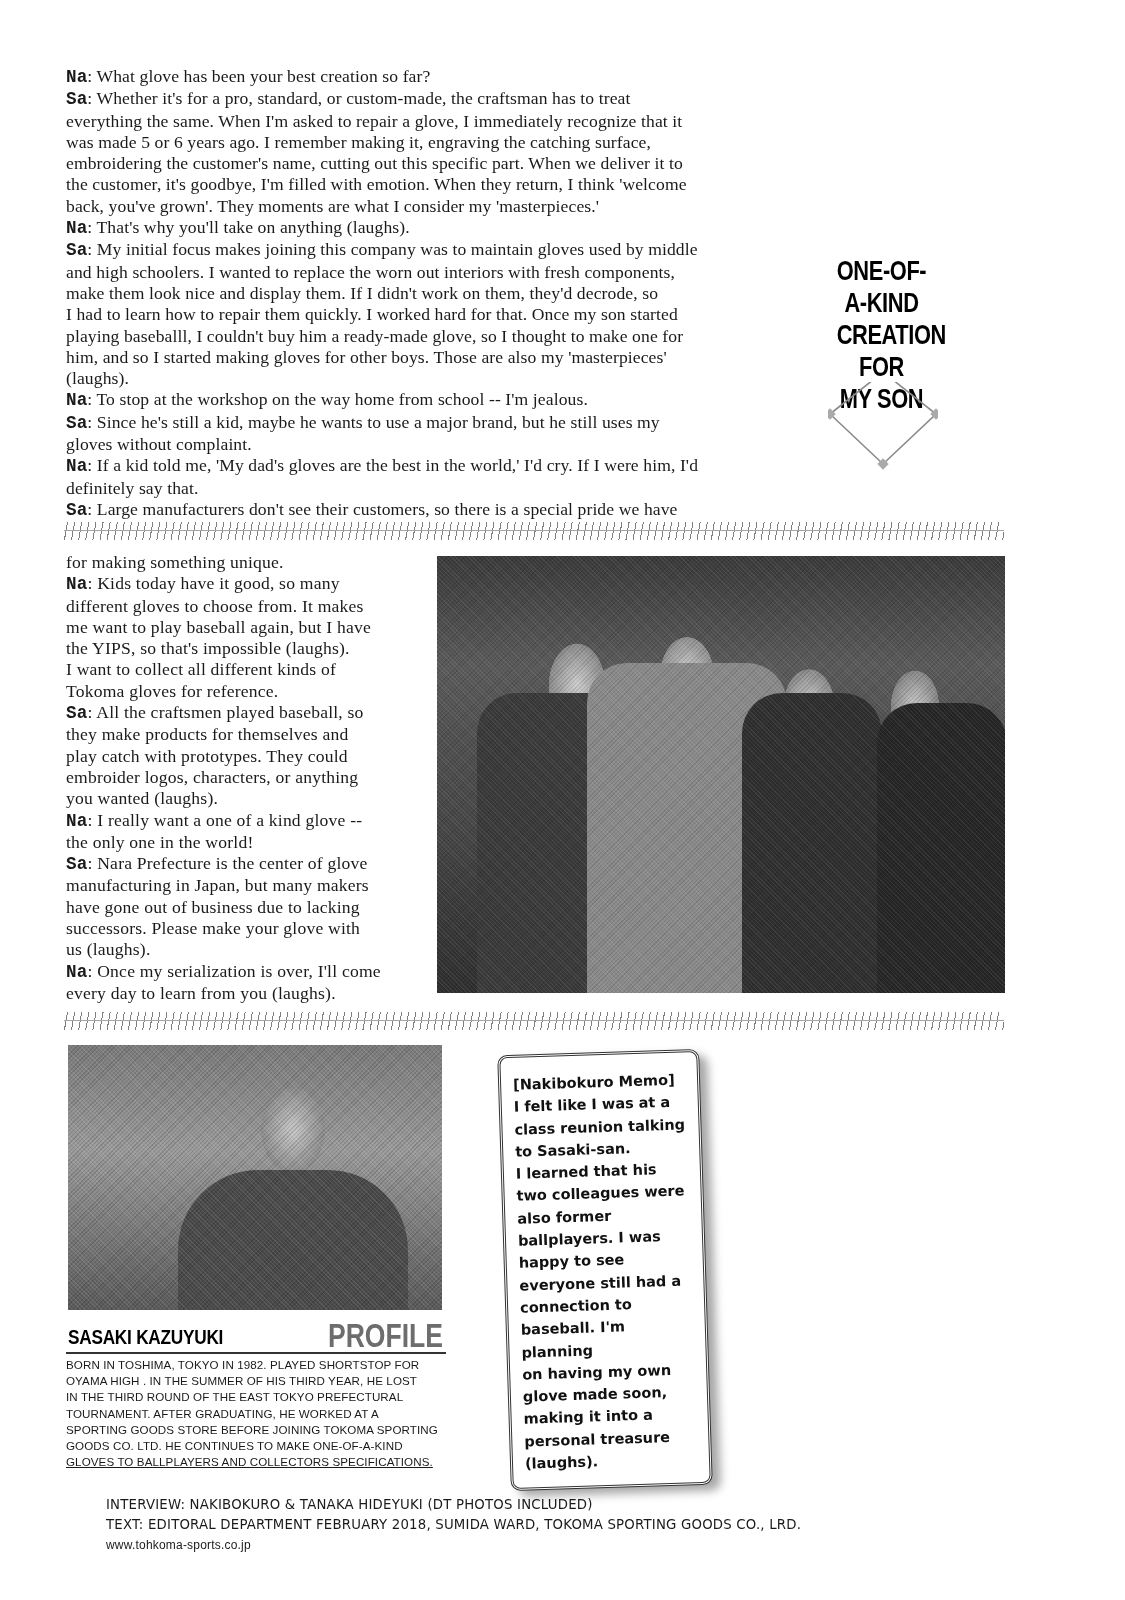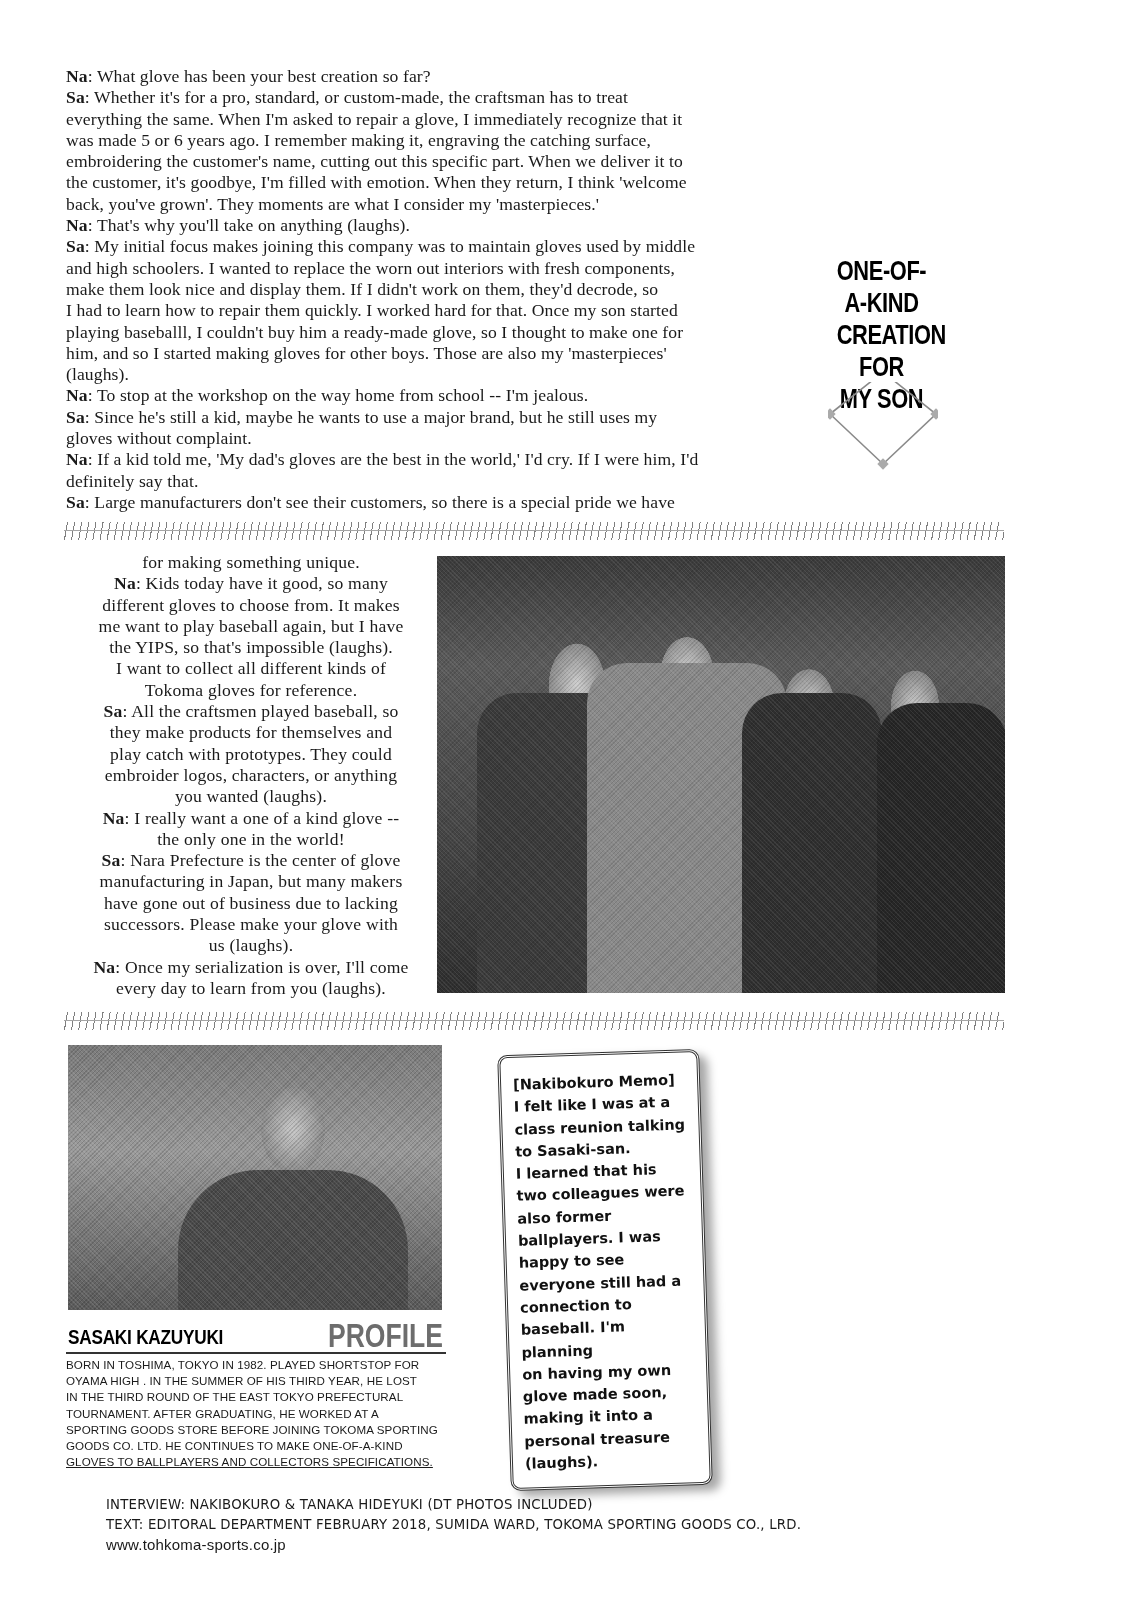--- a/index.html
+++ b/index.html
@@ -6,24 +6,24 @@
   body { width: 1125px; height: 1600px; position: relative; overflow: hidden; color: #1a1a1a; }
 
   .interview-top {
     position: absolute; left: 66px; top: 66px; width: 760px;
     font-family: "Liberation Serif", "DejaVu Serif", serif;
     font-size: 17.6px; line-height: 21.3px; letter-spacing: 0.1px;
   }
   .interview-left {
     position: absolute; left: 66px; top: 552px; width: 370px;
     font-family: "Liberation Serif", "DejaVu Serif", serif;
-    font-size: 17.6px; line-height: 21.3px; letter-spacing: 0.2px; text-align: center;
+    font-size: 17.6px; line-height: 21.3px; letter-spacing: 0.2px;
   }
   .line { margin: 0; }
-  .speaker { font-weight: bold; }
+  .speaker { font-weight: bold; font-family: Liberation Mono, monospace; }
 
   .sidebar-heading {
     position: absolute; left: 824px; top: 255px; width: 115px;
     text-align: center;
     font-family: "Liberation Sans", "DejaVu Sans", sans-serif;
     font-weight: bold; font-size: 28px; line-height: 32px;
     transform: scaleX(0.78); transform-origin: center top;
     letter-spacing: -0.5px; color: #000;
   }
   .diamond {
@@ -109,21 +109,21 @@
     position: absolute; left: 12px; top: 16px; width: 180px;
     font-family: "DejaVu Sans", "Liberation Sans", sans-serif;
     font-size: 14.5px; line-height: 22.3px; font-weight: bold; color: #111;
   }
 
   .credits {
     position: absolute; left: 60px; top: 1495px;
     font-family: "DejaVu Sans", "Liberation Sans", sans-serif;
     font-size: 13.3px; line-height: 20px; text-transform: uppercase; letter-spacing: 0.2px; margin-left: 46px;
   }
-  .credits .url { text-transform: none; font-family: "Liberation Sans", sans-serif; font-size: 15px; }
+  .credits .url { text-transform: none; font-family: "Liberation Sans", sans-serif; font-size: 12px; }
 </style>
 </head>
 <body>
 
 <div class="interview-top">
   <p class="line"><span class="speaker">Na</span>: <span>What glove has been your best creation so far?</span></p>
   <p class="line"><span class="speaker">Sa</span>: <span>Whether it's for a pro, standard, or custom-made, the craftsman has to treat</span></p>
   <p class="line">everything the same. When I'm asked to repair a glove, I immediately recognize that it</p>
   <p class="line">was made 5 or 6 years ago. I remember making it, engraving the catching surface,</p>
   <p class="line">embroidering the customer's name, cutting out this specific part. When we deliver it to</p>

